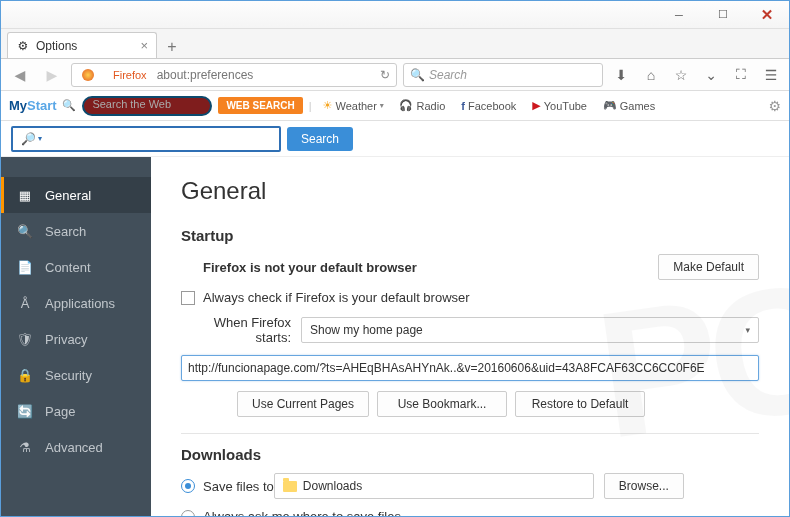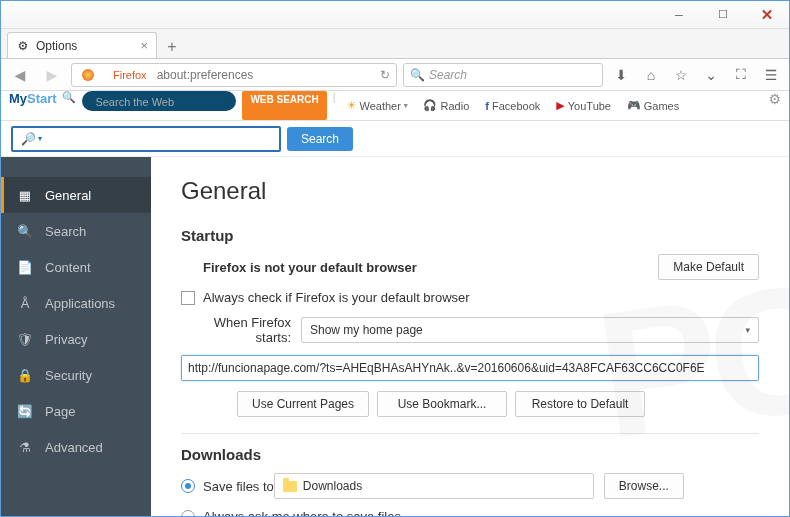--- a/index.html
+++ b/index.html
@@ -20,24 +20,24 @@
 .urlbar-row { height: 32px; display: flex; align-items: center; padding: 3px 6px; gap: 6px; background: #fdfdfd; border-bottom: 1px solid #ddd; }
 .navbtn { width: 26px; height: 24px; display: flex; align-items: center; justify-content: center; color: #999; font-size: 14px; }
 .urlfield { flex: 1; height: 24px; border: 1px solid #ccc; border-radius: 3px; display: flex; align-items: center; padding: 0 6px; font-size: 12px; background: #fff; }
 .urlfield .fxbadge { background: #fff; border-radius: 3px; padding: 1px 4px; font-size: 11px; color: #e25820; display: flex; align-items: center; gap: 19px; margin-right: 6px; }
 .urlfield .url { color: #777; }
 .urlfield .reload { margin-left: auto; color: #888; }
 .searchbox { width: 200px; height: 24px; border: 1px solid #ccc; border-radius: 3px; display: flex; align-items: center; padding: 0 6px; font-size: 12px; color: #999; background: #fff; }
 .toolicon { width: 24px; height: 24px; display: flex; align-items: center; justify-content: center; color: #666; font-size: 14px; }
 
 
-.mystart { height: 30px; background: #fff; border-bottom: 1px solid #e0e0e0; display: flex; padding: 0 8px; gap: 6px; font-size: 11px; color: #555; }
+.mystart { height: 30px; background: #fff; border-bottom: 1px solid #e0e0e0; display: flex; align-items: center; padding: 0 8px; gap: 6px; font-size: 11px; color: #555; }
 .mystart .logo { font-weight: bold; font-size: 13px; }
 .mystart .logo .my { color: #0a4f8f; } .mystart .logo .start { color: #5aa7e6; }
-.mystart .msinput { width: 154px; height: 20px; border: 5px solid #0c4a6e; border-radius: 10px; padding: 0 8px; font-size: 11px; color: #aaa; background: #0c4a6e; }
+.mystart .msinput { width: 130px; height: 20px; border: 2px solid #0c4a6e; border-radius: 10px; padding: 0 8px; font-size: 11px; color: #aaa; background: #7f1d1d; }
 .mystart .websearch { background: #f58220; color: #fff; font-size: 10px; font-weight: bold; padding: 3px 8px; border-radius: 2px; }
 .mystart .item { display: flex; align-items: center; gap: 3px; padding: 0 5px; color: #555; }
 .mystart .sep { color: #ccc; }
 .mystart .gear { margin-left: auto; color: #999; font-size: 14px; }
 
 
 .searchrow { height: 36px; background: #fff; display: flex; align-items: center; padding: 4px 10px; gap: 6px; border-bottom: 1px solid #eee; }
 .searchrow .sinput { width: 270px; height: 26px; border: 2px solid #2f6fb4; border-radius: 2px; padding: 0 8px; display: flex; align-items: center; }
 .searchrow .sinput .mag { color: #2f6fb4; font-size: 12px; }
 .searchrow .sinput .dd { color: #2f6fb4; font-size: 8px; margin-left: 2px; }

